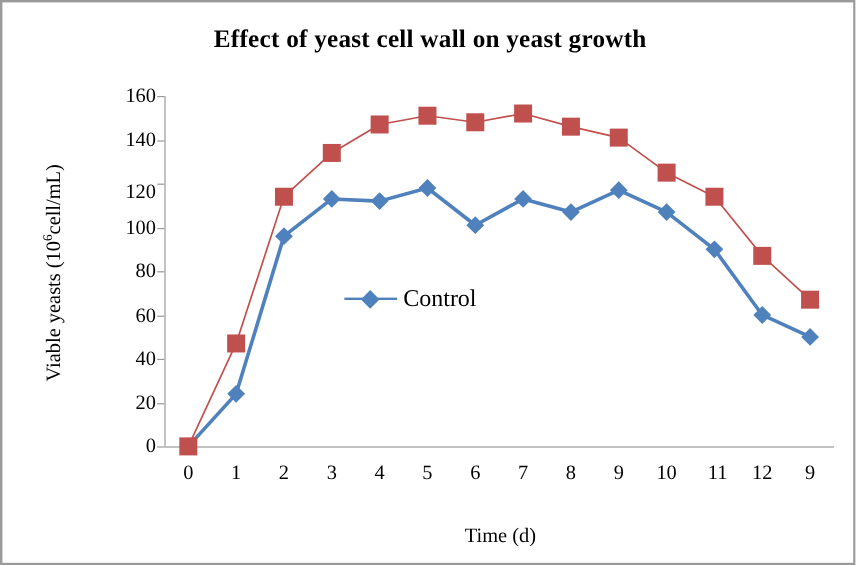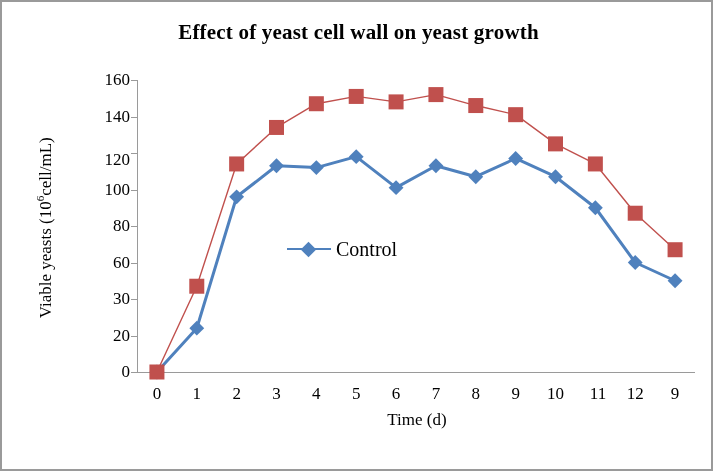--- a/index.html
+++ b/index.html
@@ -43,21 +43,21 @@
     transform-origin: center center;
     white-space: nowrap;
   }
   #y-axis-title sup {
     font-size: 11px;
     vertical-align: super;
   }
   #x-axis-title {
     position: absolute;
     left: 135px;
-    top: 408px;
+    top: 435px;
     width: 560px;
     text-align: center;
     font-size: 17px;
     color: #000000;
   }
   #plot {
     position: absolute;
     left: 135px;
     top: 78px;
     width: 558px;
@@ -181,21 +181,21 @@
 
     <div id="y-axis-line"></div>
     <div id="x-axis-line"></div>
 
     <div id="y-ticks">
         <div class="ytick-mark" style="top: 292px;"></div>
         <div class="ytick-label" style="top: 292px;">0</div>
         <div class="ytick-mark" style="top: 255.5px;"></div>
         <div class="ytick-label" style="top: 255.5px;">20</div>
         <div class="ytick-mark" style="top: 219px;"></div>
-        <div class="ytick-label" style="top: 219px;">30</div>
+        <div class="ytick-label" style="top: 219px;">40</div>
         <div class="ytick-mark" style="top: 182.5px;"></div>
         <div class="ytick-label" style="top: 182.5px;">60</div>
         <div class="ytick-mark" style="top: 146px;"></div>
         <div class="ytick-label" style="top: 146px;">80</div>
         <div class="ytick-mark" style="top: 109.5px;"></div>
         <div class="ytick-label" style="top: 109.5px; margin-left: 14px;">100</div>
         <div class="ytick-mark" style="top: 73px;"></div>
         <div class="ytick-label" style="top: 68px; margin-top: 12px;">120</div>
         <div class="ytick-mark" style="top: 36.5px;"></div>
         <div class="ytick-label" style="top: 36.5px;">140</div>

